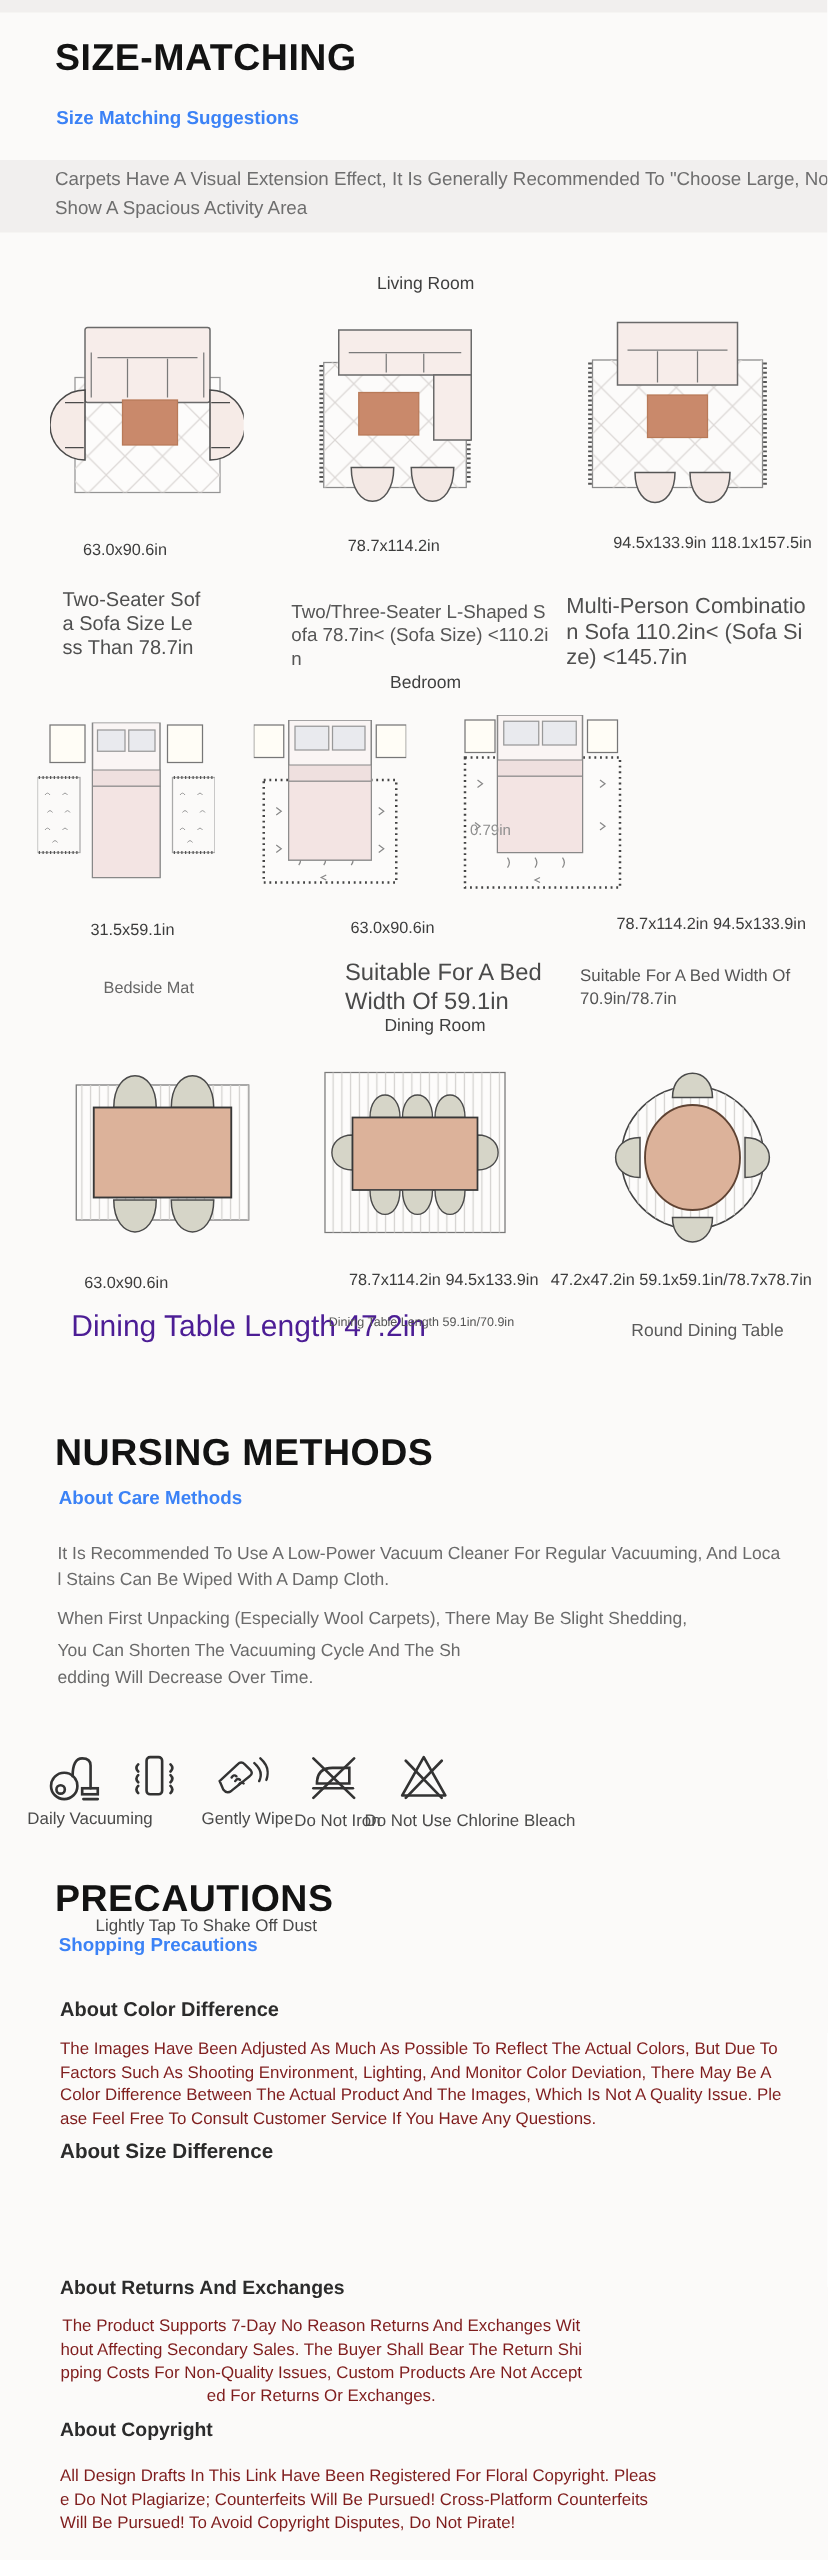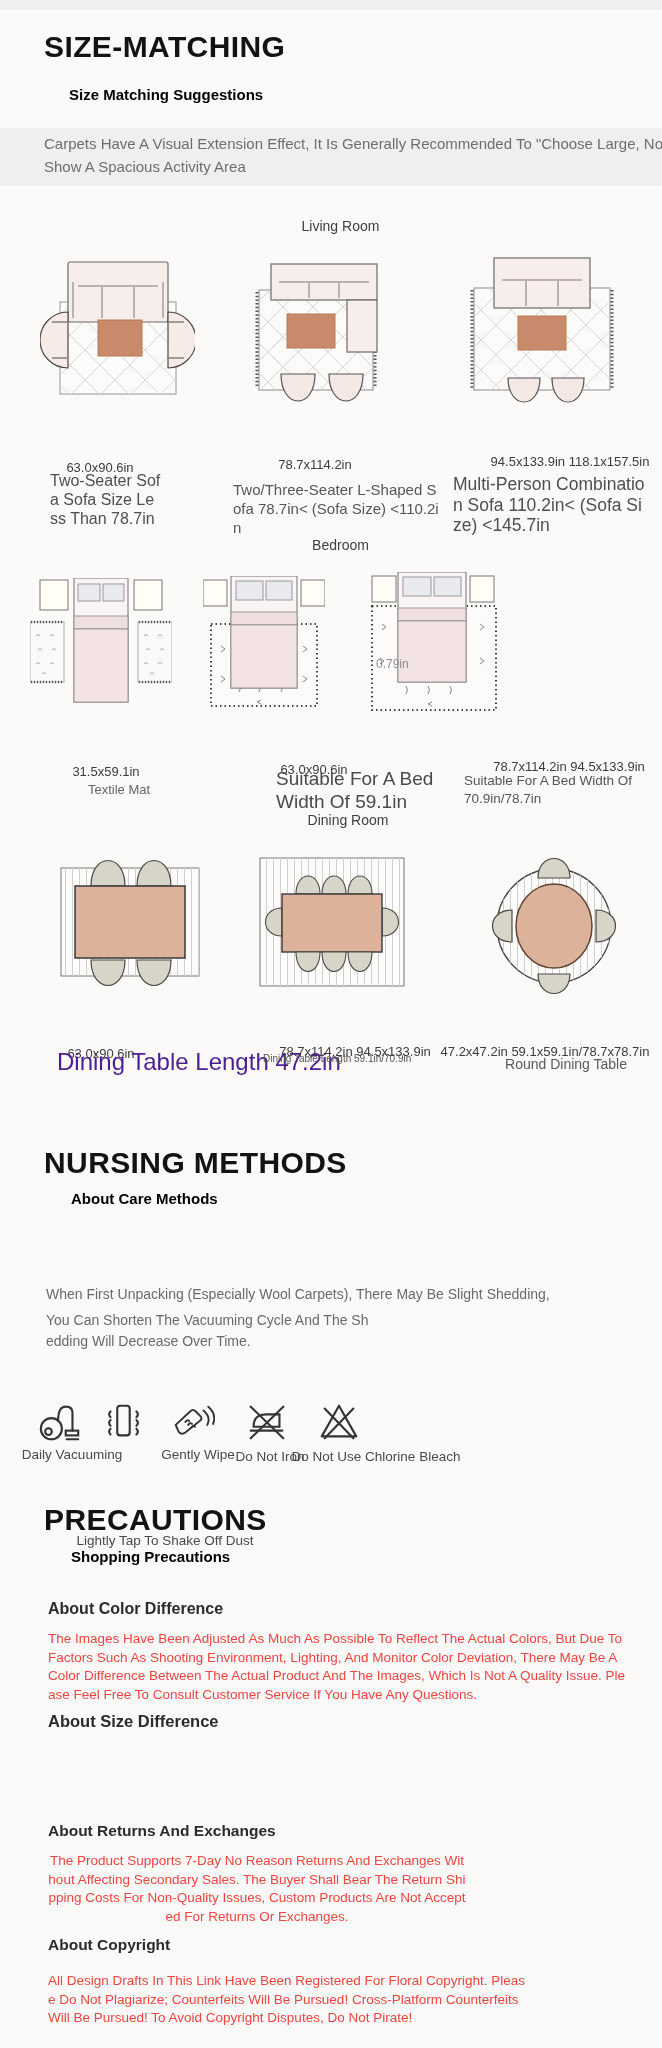--- a/index.html
+++ b/index.html
@@ -1,28 +1,28 @@
 <!DOCTYPE html>
 <html><head>
 <meta charset="utf-8">
 <style>
   html,body{margin:0;padding:0;background:#ffffff;overflow:hidden;}
   body{font-family:"Liberation Sans","DejaVu Sans",sans-serif;}
   #page{position:relative;width:662px;height:2048px;background:#fbfaf9;overflow:hidden;}
   .abs{position:absolute;}
   .band{position:absolute;left:0;width:662px;background:#f1efee;}
   .title{font-weight:800;font-size:30px;letter-spacing:.4px;color:#131313;white-space:nowrap;}
-  .subT{font-size:15px;font-weight:600;color:#000000;white-space:nowrap;margin-left:24px;}
+  .subT{font-size:15px;font-weight:600;color:#3b82f6;white-space:nowrap;}
   .intro{font-size:15px;line-height:1.5;color:#6e6e6e;word-break:break-all;}
   .h-room{font-size:14px;color:#3f3f3f;text-align:center;}
-  .sz{font-size:13px;color:#3c3c3c;margin-top:28px;}
+  .sz{font-size:13px;color:#3c3c3c;}
   .ctr{transform:translateX(-50%);white-space:nowrap;}
   .desc{color:#4f4f4f;word-break:break-all;}
   .para{color:#6a6a6a;word-break:break-all;line-height:1.5;font-size:14px;}
-  .pbody{color:#ef4444;font-size:13.5px;line-height:1.38;word-break:break-all;}
+  .pbody{color:#7f1d1d;font-size:13.5px;line-height:1.38;word-break:break-all;}
   .topic-h{font-size:16px;font-weight:600;color:#2b2b2b;white-space:nowrap;}
   .icon-label{font-size:13.5px;color:#4a4a4a;}
   svg{display:block;}
 </style>
 </head>
 <body>
 
 <div id="page">
 
   <div class="band" style="top:0;height:10px;"></div>
@@ -134,21 +134,21 @@
     <rect x="64" y="5" width="27" height="19" fill="#e9eaee" stroke="#999"></rect>
     <rect x="28" y="36" width="68" height="13" fill="#efe0df" stroke="#888" stroke-width=".8"></rect>
     <rect x="28" y="49" width="68" height="61" fill="#f3e4e3" stroke="#888" stroke-width=".8"></rect>
     <text x="6" y="96" font-size="12" fill="#8f8f8f">0.79in</text>
   </svg>
 
   <div class="abs sz ctr" style="left:106px;top:736px;">31.5x59.1in</div>
   <div class="abs sz ctr" style="left:314px;top:734px;">63.0x90.6in</div>
   <div class="abs sz ctr" style="left:569px;top:731px;">78.7x114.2in 94.5x133.9in</div>
 
-  <div class="abs ctr" style="left:119px;top:782px;font-size:13px;color:#666;">Textile Mat</div>
+  <div class="abs ctr" style="left:119px;top:782px;font-size:13px;color:#666;">Bedside Mat</div>
   <div class="abs" style="left:276px;top:768px;width:176px;font-size:19px;line-height:1.2;color:#4a4a4a;">Suitable For A Bed Width Of 59.1in</div>
   <div class="abs" style="left:464px;top:772px;width:172px;font-size:13.5px;line-height:1.3;color:#555;">Suitable For A Bed Width Of 70.9in/78.7in</div>
 
   <div class="abs h-room" style="left:18px;top:812px;width:660px;">Dining Room</div>
 
   <svg class="abs" style="left:55px;top:842px;" width="150" height="160" viewBox="0 0 150 160">
     <defs>
         <pattern id="dr1str" width="7" height="7" patternUnits="userSpaceOnUse">
           <path d="M3.5 0 V7" stroke="#d2d0ce" stroke-width="1"></path>
         </pattern>
@@ -195,20 +195,21 @@
   <div class="abs sz ctr" style="left:101px;top:1018px;">63.0x90.6in</div>
   <div class="abs sz ctr" style="left:355px;top:1016px;">78.7x114.2in 94.5x133.9in</div>
   <div class="abs sz ctr" style="left:545px;top:1016px;">47.2x47.2in 59.1x59.1in/78.7x78.7in</div>
 
   <div class="abs" style="left:57px;top:1048px;font-size:24px;color:#4c1d95;white-space:nowrap;text-align:center;">Dining Table Length 47.2in</div>
   <div class="abs desc" style="left:263px;top:1052px;width:168px;font-size:10px;line-height:1.3;color:#555;">Dining Table Length 59.1in/70.9in</div>
   <div class="abs ctr" style="left:566px;top:1056px;font-size:14px;color:#5a5a5a;">Round Dining Table</div>
 
   <div class="abs title" style="left:44px;top:1146px;">NURSING METHODS</div>
   <div class="abs subT" style="left:47px;top:1190px;">About Care Methods</div>
+  <div class="abs para" style="left:46px;top:1232px;width:580px;">It Is Recommended To Use A Low-Power Vacuum Cleaner For Regular Vacuuming, And Local Stains Can Be Wiped With A Damp Cloth.</div>
   <div class="abs para" style="left:46px;top:1284px;width:590px;">When First Unpacking (Especially Wool Carpets), There May Be Slight Shedding,</div>
   <div class="abs para" style="left:46px;top:1310px;width:325px;">You Can Shorten The Vacuuming Cycle And The Shedding Will Decrease Over Time.</div>
 
   <svg class="abs" style="left:37px;top:1399px;" width="46" height="46" viewBox="0 0 48 48" fill="none" stroke="#333" stroke-width="2.2" stroke-linecap="round">
     <circle cx="15" cy="31" r="11"></circle>
     <circle cx="12" cy="34" r="3.5"></circle>
     <path d="M22 23 Q22 8 30 8 Q37 8 37 14 V33"></path>
     <rect x="30" y="33" width="13" height="5"></rect>
     <path d="M31 42 H43"></path>
   </svg>

